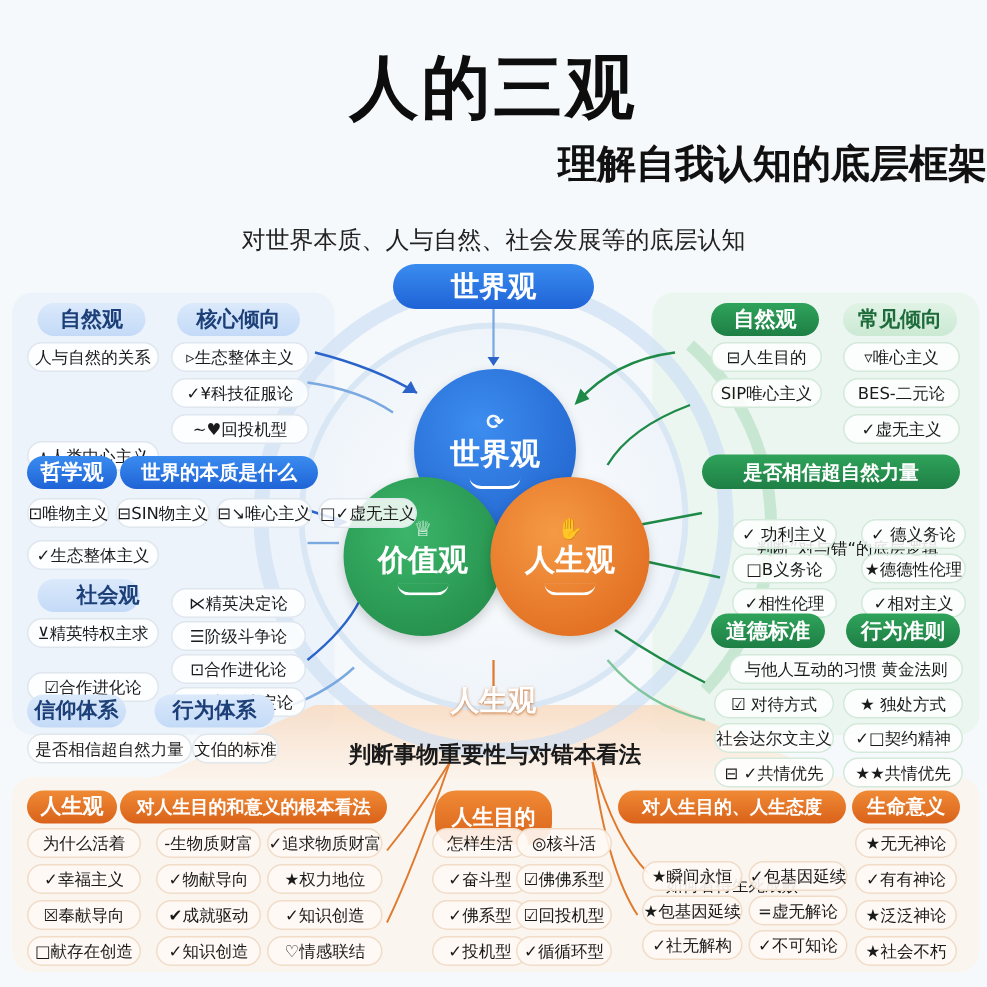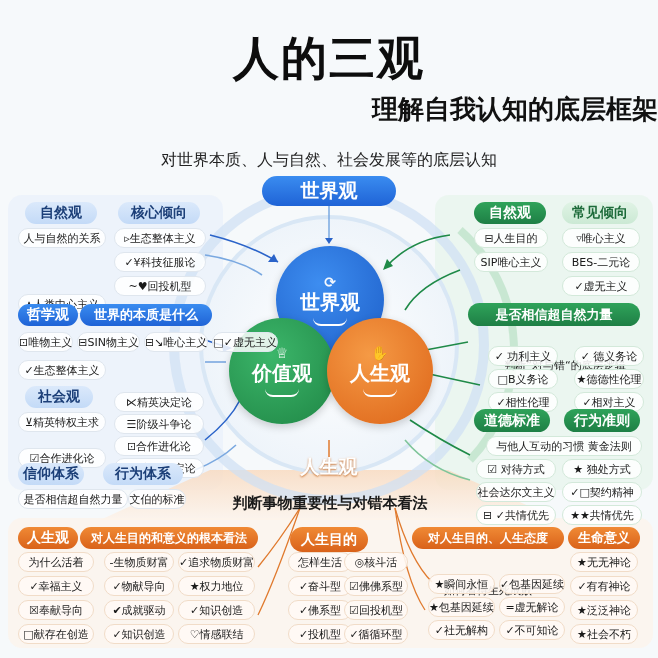--- a/index.html
+++ b/index.html
@@ -154,21 +154,21 @@
 <div class="abs pill-head blue-solid" style="left:80px;top:304px;width:132px;height:22px;font-size:13px;">
   <span>世界的本质是什么</span>
 </div>
 <div class="abs grid" style="left:18px;top:332px;width:186px;grid-template-columns:1fr 1fr 1fr 1fr;text-align:center;">
   <div class="chip">⊡唯物主义</div>
   <div class="chip">⊟SIN物主义</div>
   <div class="chip">⊟↘唯心主义</div>
   <div class="chip">□✓虚无主义</div>
 </div>
 
-<div class="abs pill-head blue-soft" style="left:25px;top:386px;width:68px;height:22px;font-size:14px;">
+<div class="abs pill-head blue-soft" style="left:25px;top:386px;width:68px;height:22px;font-size:14px;justify-content:flex-end;">
   <span>社会观</span>
 </div>
 <div class="abs grid" style="left:18px;top:412px;width:88px;">
   <div class="chip">⊻精英特权主求</div>
   <div class="chip" style="margin-top:12px;">☑合作进化论</div>
 </div>
 <div class="abs grid" style="left:114px;top:392px;width:90px;gap:2px;">
   <div class="chip">⋉精英决定论</div>
   <div class="chip">☰阶级斗争论</div>
   <div class="chip">⊡合作进化论</div>
@@ -247,21 +247,21 @@
   <div class="chip o">✔成就驱动</div>
   <div class="chip o">✓知识创造</div>
 </div>
 <div class="abs grid" style="left:178px;top:552px;width:74px;">
   <div class="chip o">✓追求物质财富</div>
   <div class="chip o">★权力地位</div>
   <div class="chip o">✓知识创造</div>
   <div class="chip o">♡情感联结</div>
 </div>
 
-<div class="abs pill-head orange-solid" style="left:290px;top:527px;width:78px;height:25px;font-size:14px;">
+<div class="abs pill-head orange-solid" style="left:290px;top:527px;width:78px;height:36px;font-size:14px;">
   <span>人生目的</span>
 </div>
 <div class="abs grid" style="left:288px;top:552px;width:64px;">
   <div class="chip o">怎样生活</div>
   <div class="chip o">✓奋斗型</div>
   <div class="chip o">✓佛系型</div>
   <div class="chip o">✓投机型</div>
 </div>
 <div class="abs grid" style="left:344px;top:552px;width:64px;text-align:right;">
   <div class="chip o">◎核斗活</div>

